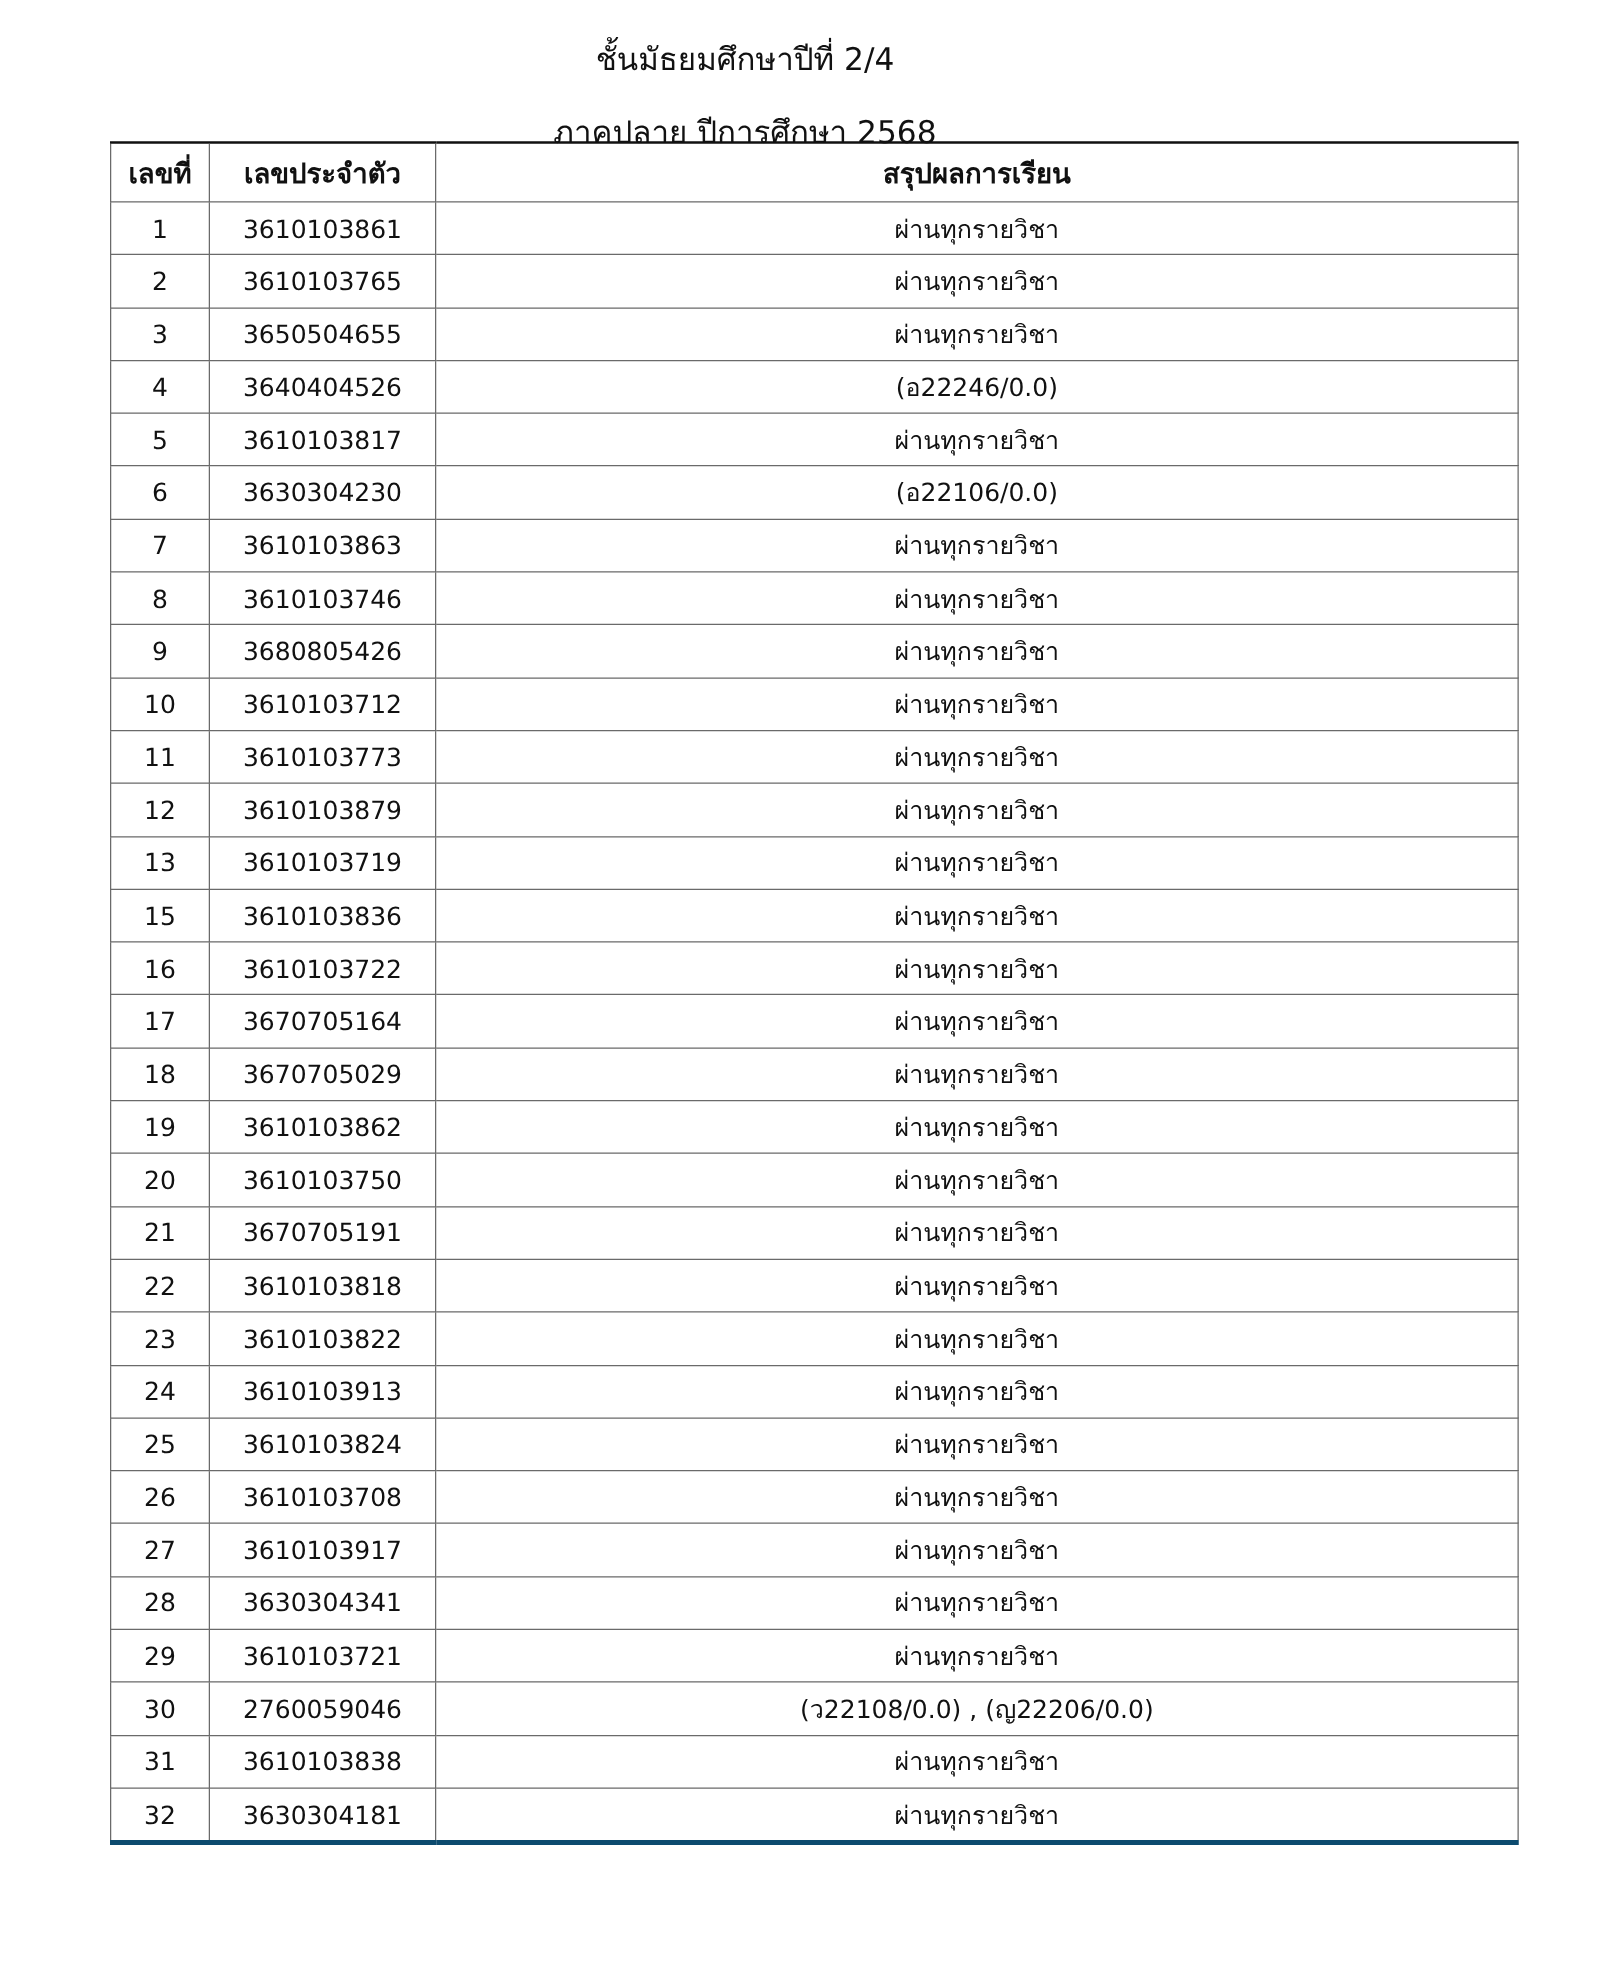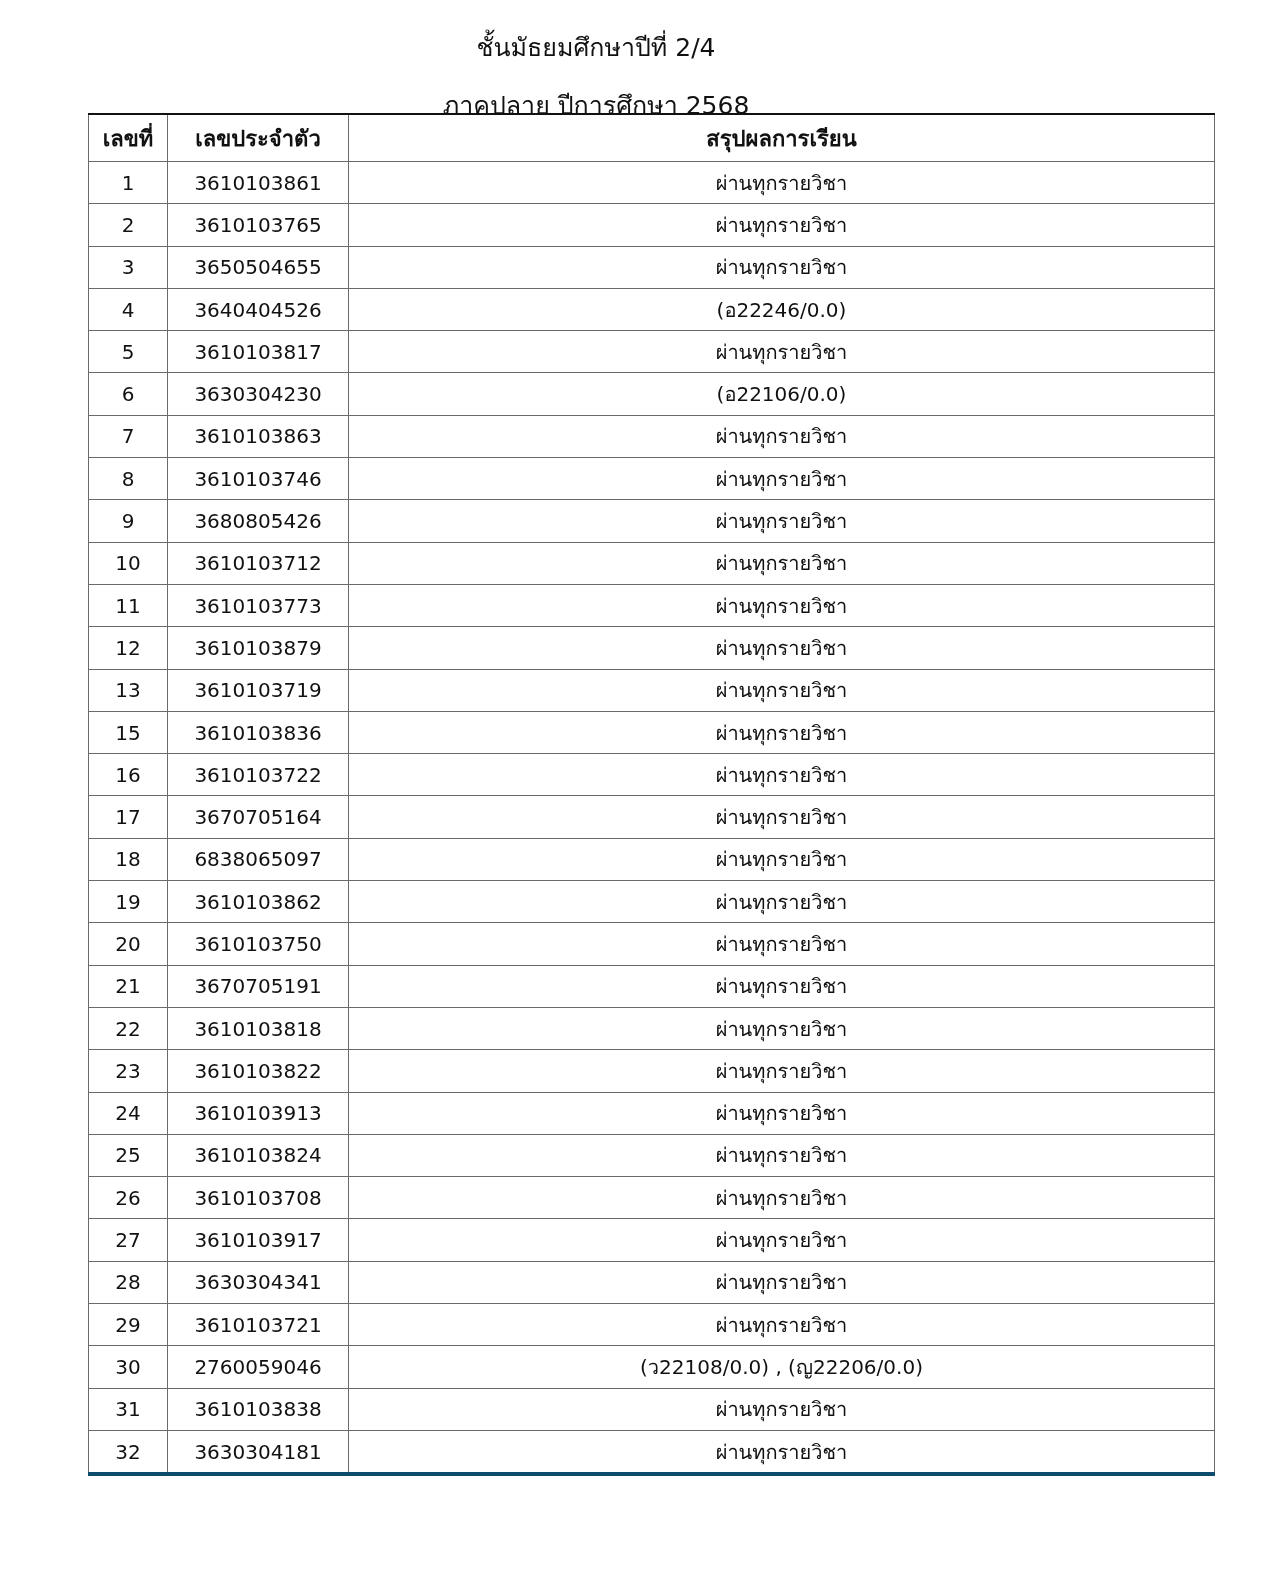--- a/index.html
+++ b/index.html
@@ -154,21 +154,21 @@
         <td>3610103722</td>
         <td>ผ่านทุกรายวิชา</td>
       </tr>
       <tr>
         <td>17</td>
         <td>3670705164</td>
         <td>ผ่านทุกรายวิชา</td>
       </tr>
       <tr>
         <td>18</td>
-        <td>6838065097</td>
+        <td>3670705029</td>
         <td>ผ่านทุกรายวิชา</td>
       </tr>
       <tr>
         <td>19</td>
         <td>3610103862</td>
         <td>ผ่านทุกรายวิชา</td>
       </tr>
       <tr>
         <td>20</td>
         <td>3610103750</td>

